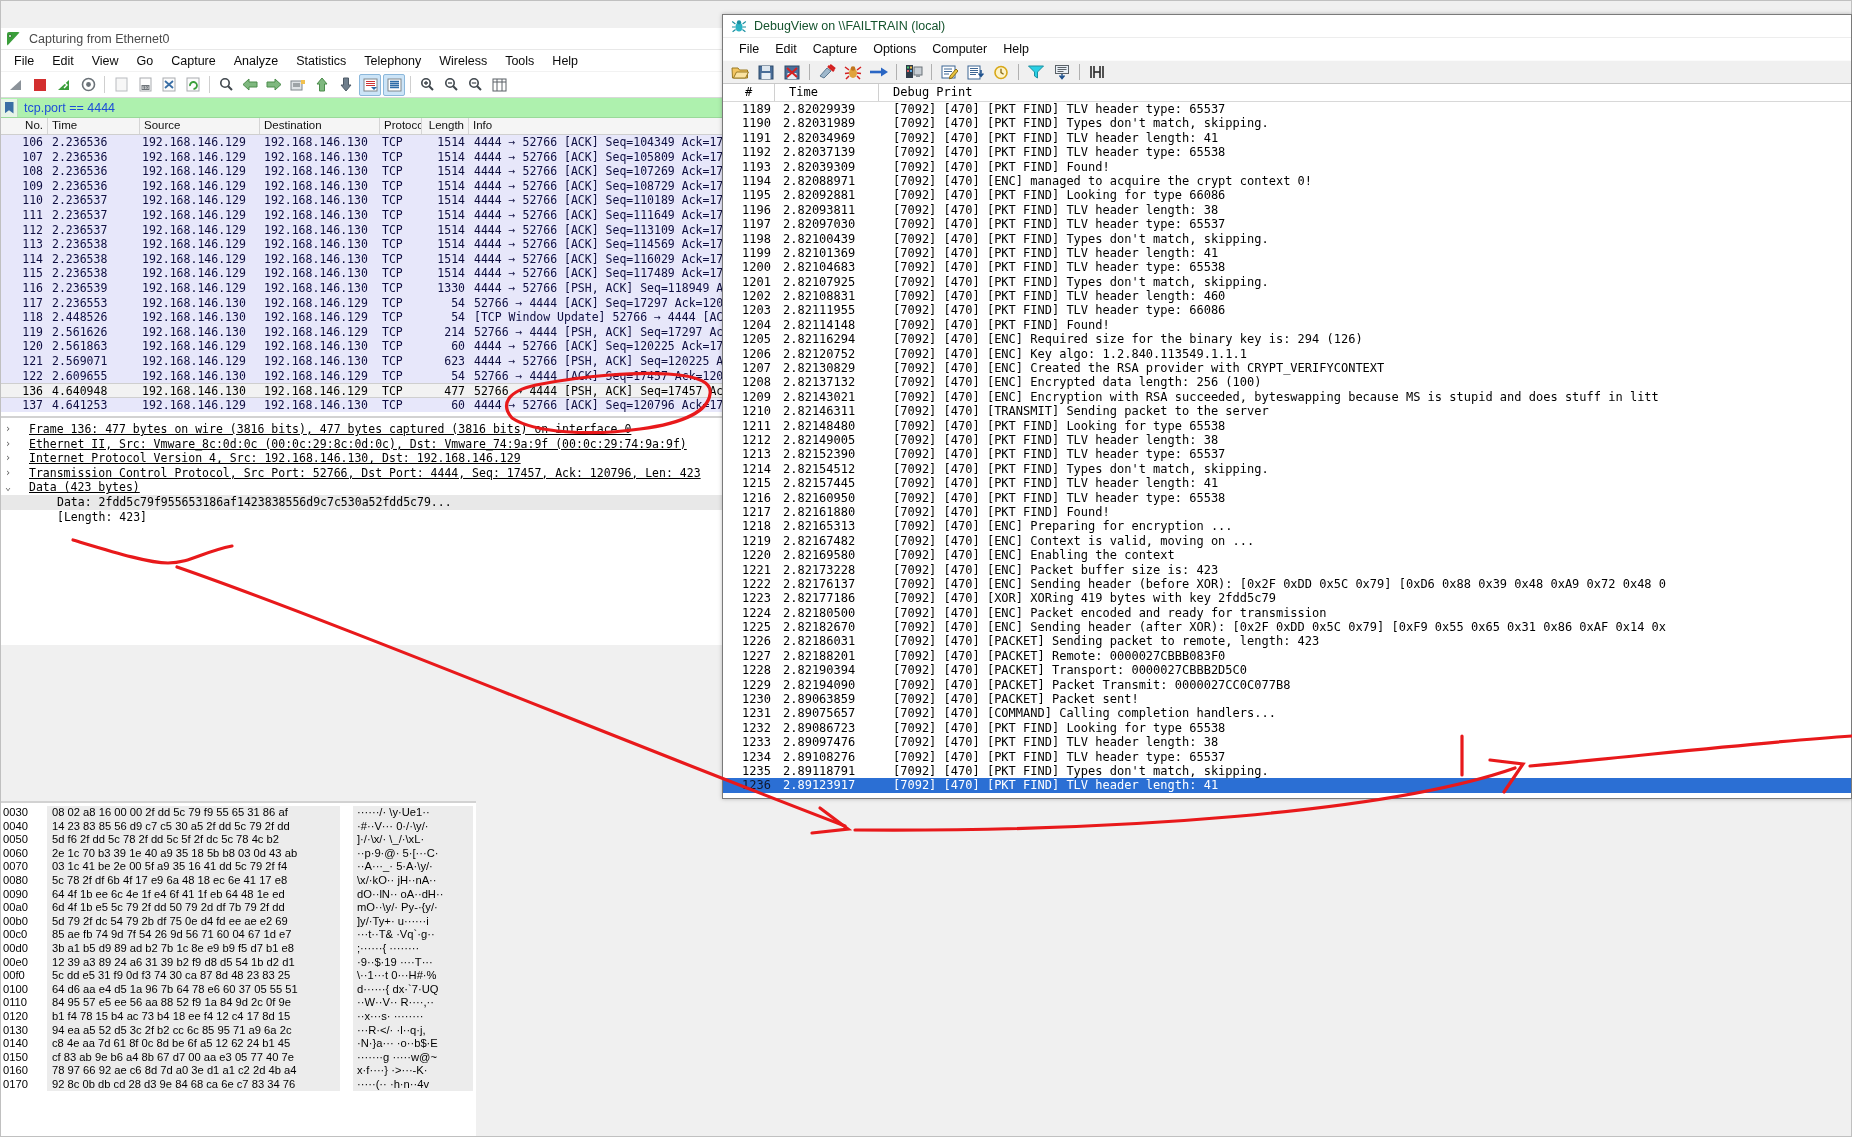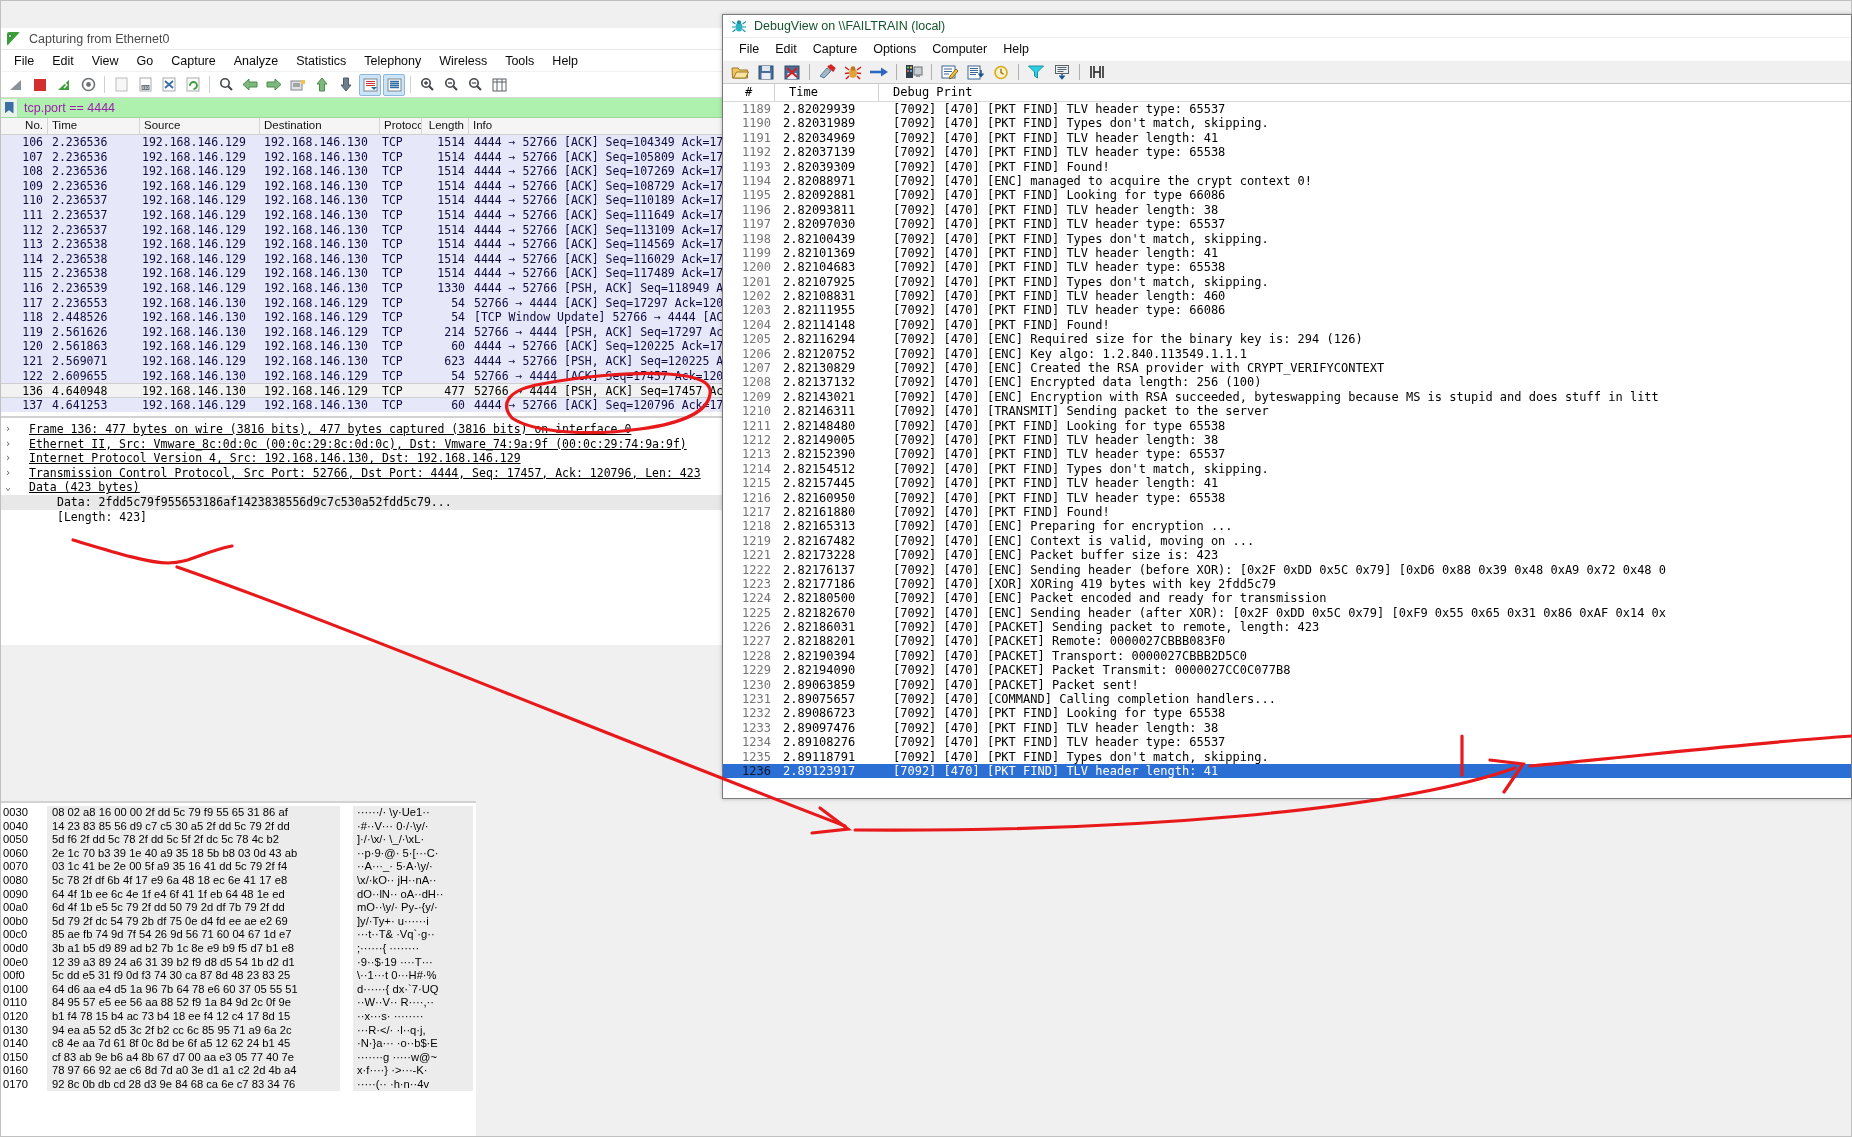--- a/index.html
+++ b/index.html
@@ -72,21 +72,21 @@
   }
   .filter-bookmark {
     width:17px; height:18px; display:flex; align-items:center; justify-content:center;
     background:#e7f4e7; border-right:1px solid #bcd9bc;
   }
   .bm-shape {
     width:9px; height:12px; background:#3a6ea5;
     clip-path:polygon(0 0,100% 0,100% 100%,50% 72%,0 100%);
   }
   .filter-text {
-    margin-left:6px; font-size:12.5px; color:#a21caf;
+    margin-left:6px; font-size:12.5px; color:#1d4ed8;
     font-family:"Liberation Sans", sans-serif;
   }
 
   
   .pkt-header {
     height:17px; background:#f5f5f5; border-bottom:1px solid #cfcfcf;
     display:flex; font-size:11.5px; color:#111;
     font-family:"Liberation Sans", sans-serif;
   }
   .pkt-header .col { padding:1px 4px; border-right:1px solid #d5d5d5; overflow:hidden; white-space:nowrap; }
@@ -156,21 +156,21 @@
     font-family:"DejaVu Sans Mono", monospace; font-size:12px; color:#000;
     border-bottom:1px solid #d8d8d8;
   }
   .dv-colhdr .c { padding:1px 5px; border-right:1px solid #d0d0d0; white-space:nowrap; }
   .dv-list {
     background:#ffffff; height:696px; overflow:hidden;
     font-family:"DejaVu Sans Mono", monospace; font-size:12px;
   }
   .dv-row { height:14.4px; line-height:14.4px; display:flex; white-space:nowrap; color:#000; }
   .dv-row.selected { background:#2b6fd4; color:#ffffff; }
-  .dv-idx  { width:52px; text-align:right; padding-right:4px; color:#737373; }
+  .dv-idx  { width:52px; text-align:right; padding-right:4px; color:#000000; }
   .dv-row.selected .dv-idx { color:#0f172a; }
   .dv-time { width:104px; padding-left:8px; }
   .dv-msg  { padding-left:14px; overflow:hidden; }
 
   
   #annot { position:absolute; left:0; top:0; width:1852px; height:1137px; pointer-events:none; }
 </style>
 </head>
 <body>
 
@@ -936,20 +936,25 @@
         <div class="dv-idx">1218</div>
         <div class="dv-time">2.82165313</div>
         <div class="dv-msg">[7092] [470] [ENC] Preparing for encryption ...</div>
       </div>
       <div class="dv-row">
         <div class="dv-idx">1219</div>
         <div class="dv-time">2.82167482</div>
         <div class="dv-msg">[7092] [470] [ENC] Context is valid, moving on ...</div>
       </div>
       <div class="dv-row">
+        <div class="dv-idx">1220</div>
+        <div class="dv-time">2.82169580</div>
+        <div class="dv-msg">[7092] [470] [ENC] Enabling the context</div>
+      </div>
+      <div class="dv-row">
         <div class="dv-idx">1221</div>
         <div class="dv-time">2.82173228</div>
         <div class="dv-msg">[7092] [470] [ENC] Packet buffer size is: 423</div>
       </div>
       <div class="dv-row">
         <div class="dv-idx">1222</div>
         <div class="dv-time">2.82176137</div>
         <div class="dv-msg">[7092] [470] [ENC] Sending header (before XOR): [0x2F 0xDD 0x5C 0x79] [0xD6 0x88 0x39 0x48 0xA9 0x72 0x48 0</div>
       </div>
       <div class="dv-row">

